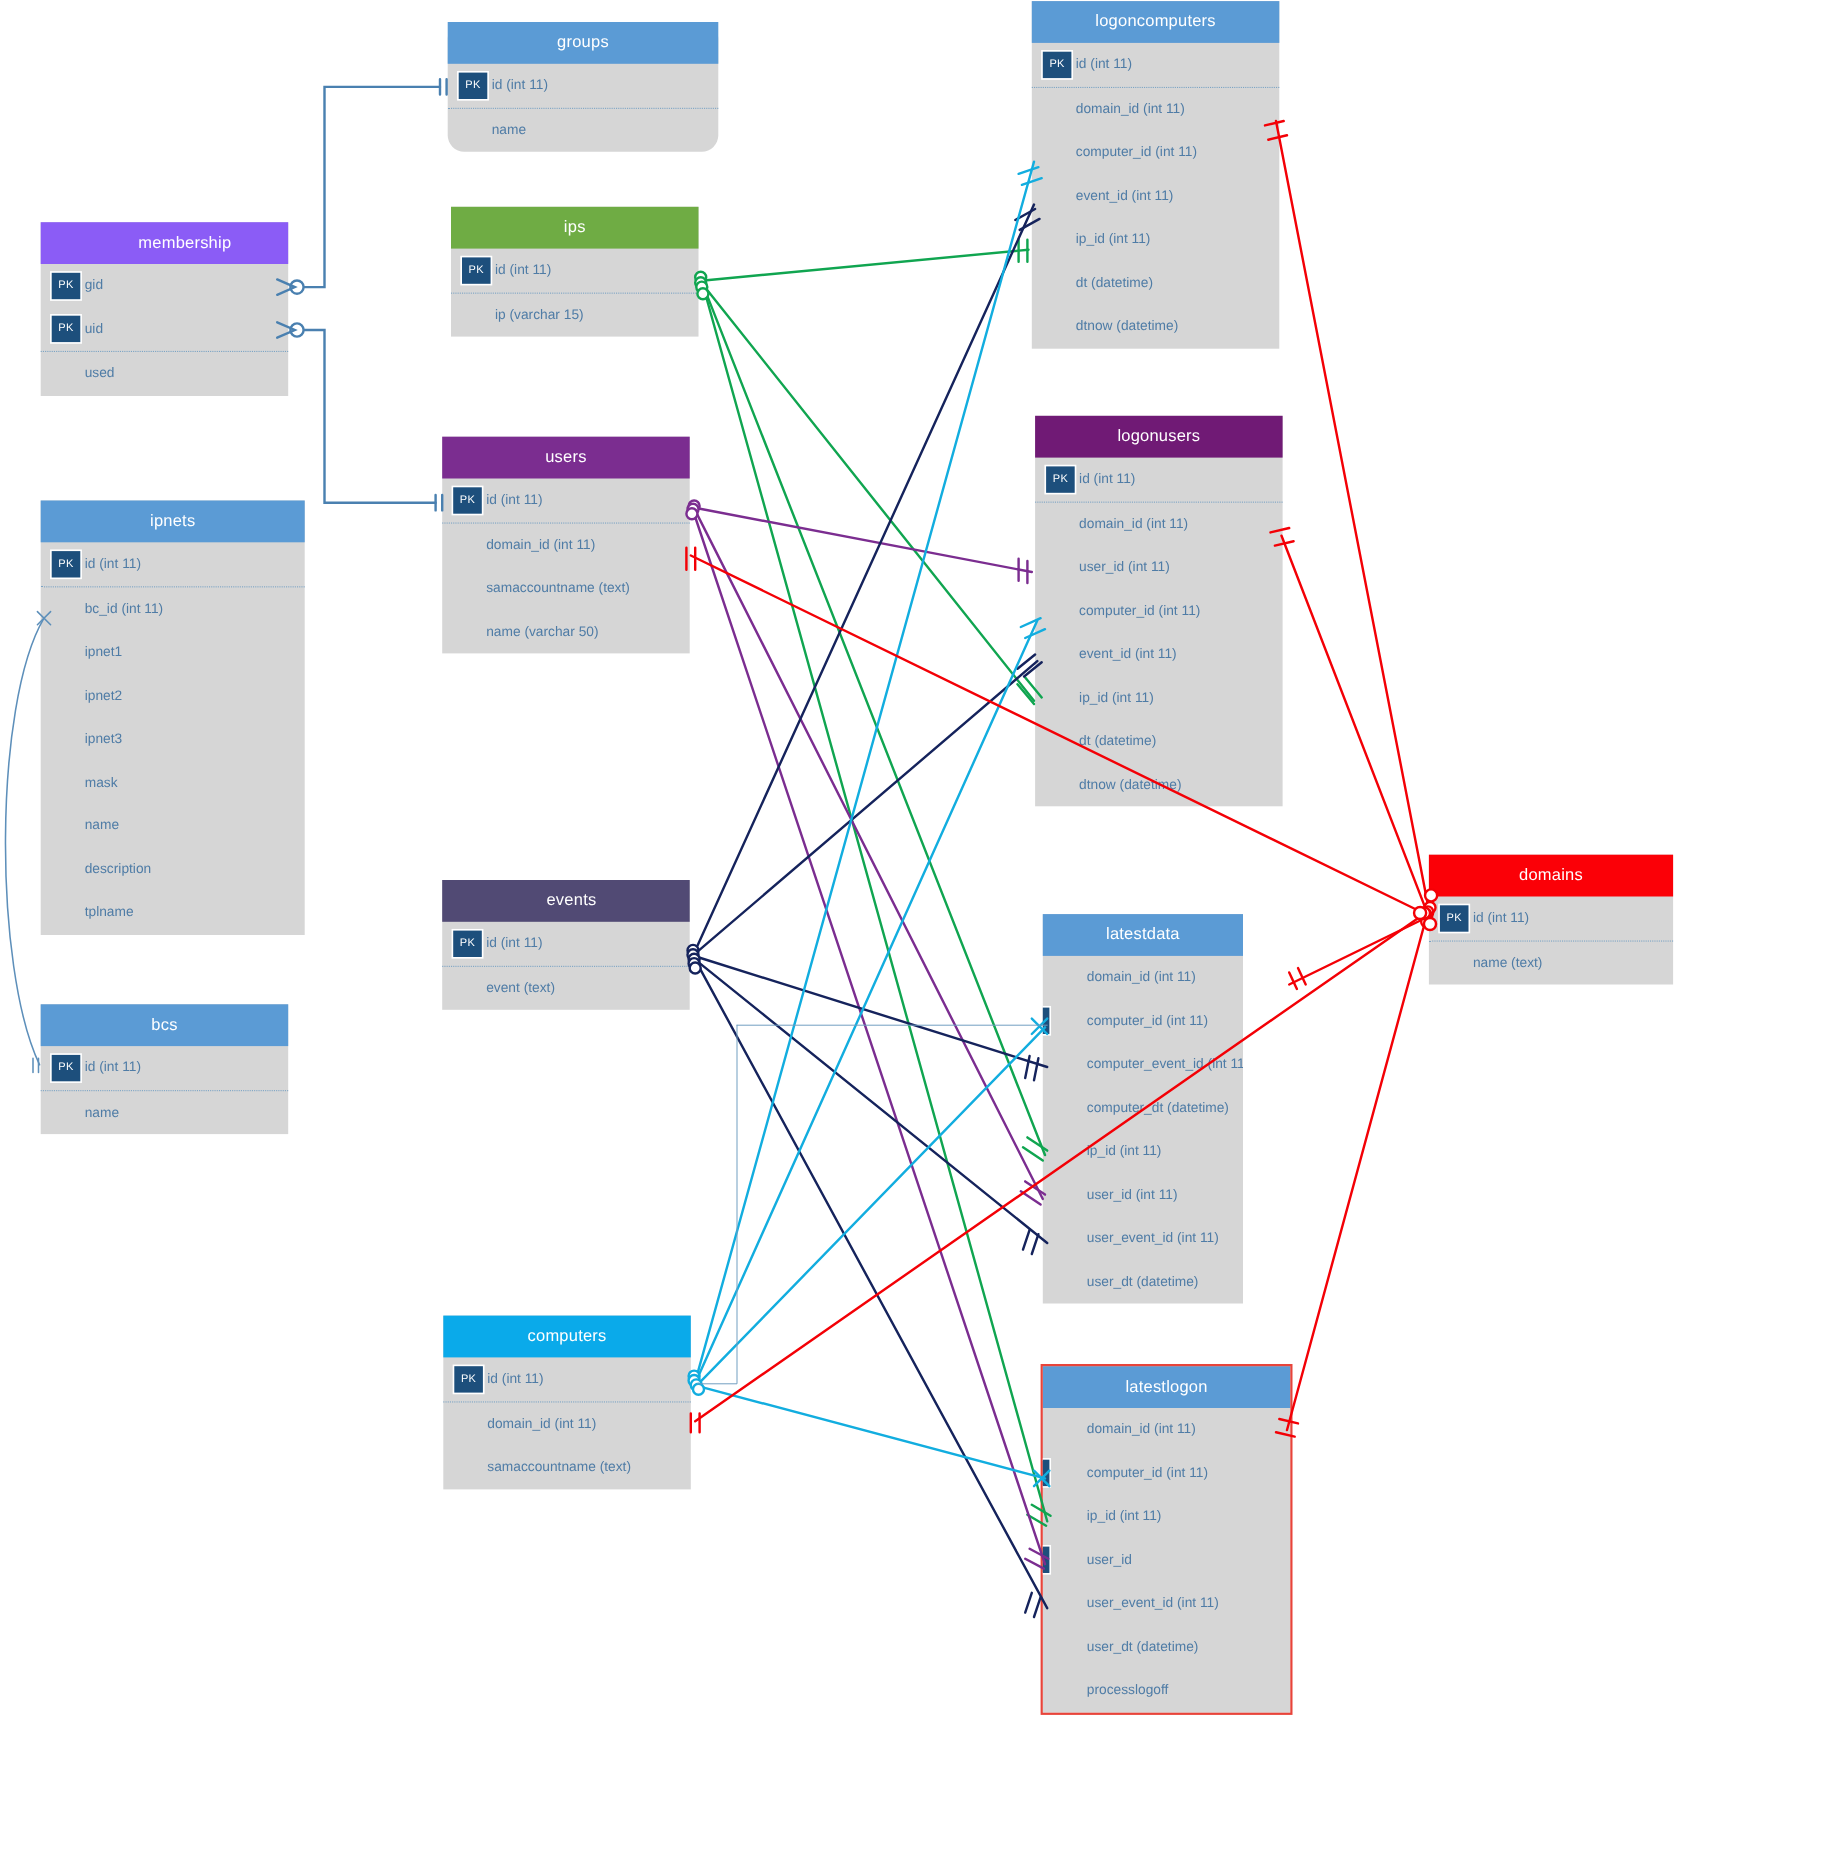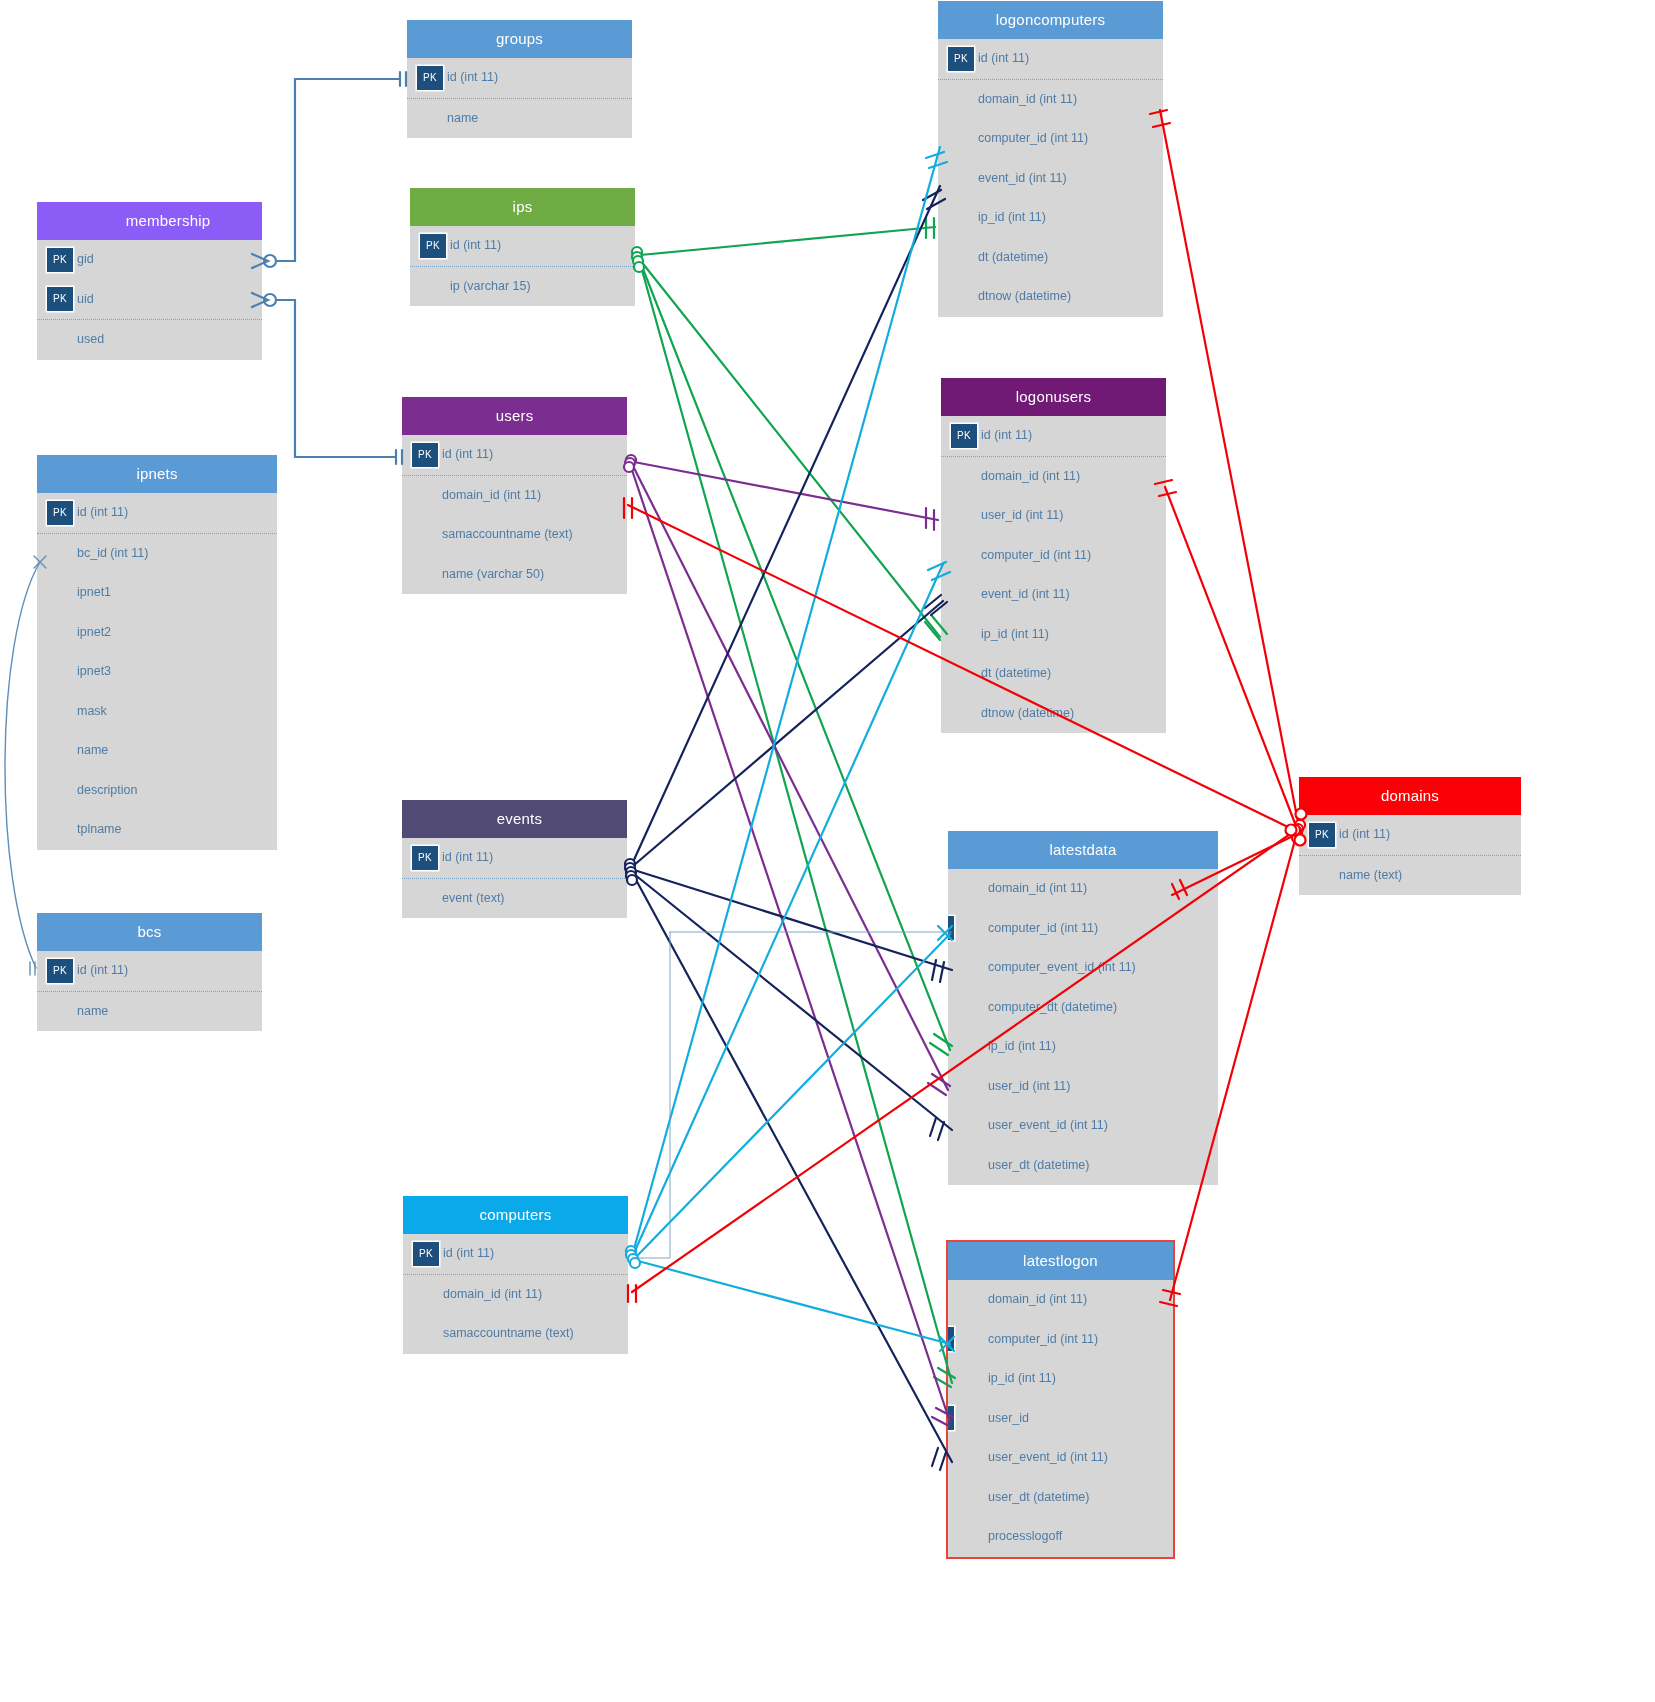--- a/index.html
+++ b/index.html
@@ -105,21 +105,21 @@
         <div class="field"><span>tplname</span></div>
       </div>
     </div>
     <div class="entity" style="left: 37px; top: 913px; width: 225px;">
       <div class="entity-header" style="background: rgb(91, 155, 213);">bcs</div>
       <div class="fields">
         <div class="field pk-sep"><span class="pk-badge">PK</span><span>id (int 11)</span></div>
         <div class="field"><span>name</span></div>
       </div>
     </div>
-    <div class="entity" style="left: 407px; top: 20px; width: 225px;">
+    <div class="entity" style="left: 407px; top: 20px; width: 246px; border-radius: 15px;">
       <div class="entity-header" style="background: rgb(91, 155, 213);">groups</div>
       <div class="fields">
         <div class="field pk-sep"><span class="pk-badge">PK</span><span>id (int 11)</span></div>
         <div class="field"><span>name</span></div>
       </div>
     </div>
     <div class="entity" style="left: 410px; top: 188px; width: 225px;">
       <div class="entity-header" style="background: rgb(111, 172, 68);">ips</div>
       <div class="fields">
         <div class="field pk-sep"><span class="pk-badge">PK</span><span>id (int 11)</span></div>
@@ -168,21 +168,21 @@
         <div class="field pk-sep"><span class="pk-badge">PK</span><span>id (int 11)</span></div>
         <div class="field"><span>domain_id (int 11)</span></div>
         <div class="field"><span>user_id (int 11)</span></div>
         <div class="field"><span>computer_id (int 11)</span></div>
         <div class="field"><span>event_id (int 11)</span></div>
         <div class="field"><span>ip_id (int 11)</span></div>
         <div class="field"><span>dt (datetime)</span></div>
         <div class="field"><span>dtnow (datetime)</span></div>
       </div>
     </div>
-    <div class="entity" style="left: 948px; top: 831px; width: 270px;">
+    <div class="entity" style="left: 948px; top: 831px; width: 182px;">
       <div class="entity-header" style="background: rgb(91, 155, 213);">latestdata</div>
       <div class="fields">
         <div class="field"><span>domain_id (int 11)</span></div>
         <div class="field"><span class="pk-badge outside">PK</span><span>computer_id (int 11)</span></div>
         <div class="field"><span>computer_event_id (int 11)</span></div>
         <div class="field"><span>computer_dt (datetime)</span></div>
         <div class="field"><span>ip_id (int 11)</span></div>
         <div class="field"><span>user_id (int 11)</span></div>
         <div class="field"><span>user_event_id (int 11)</span></div>
         <div class="field"><span>user_dt (datetime)</span></div>

